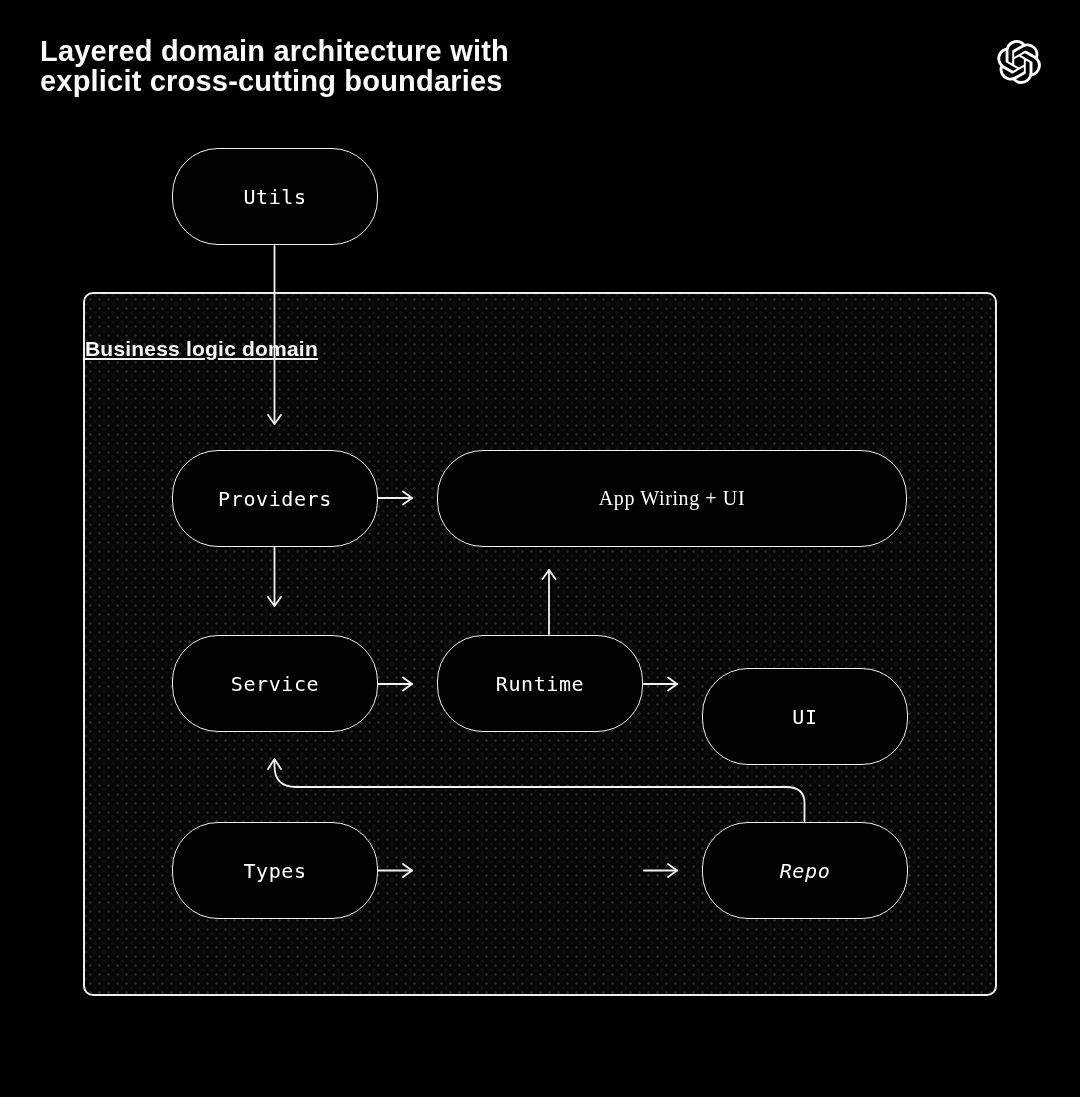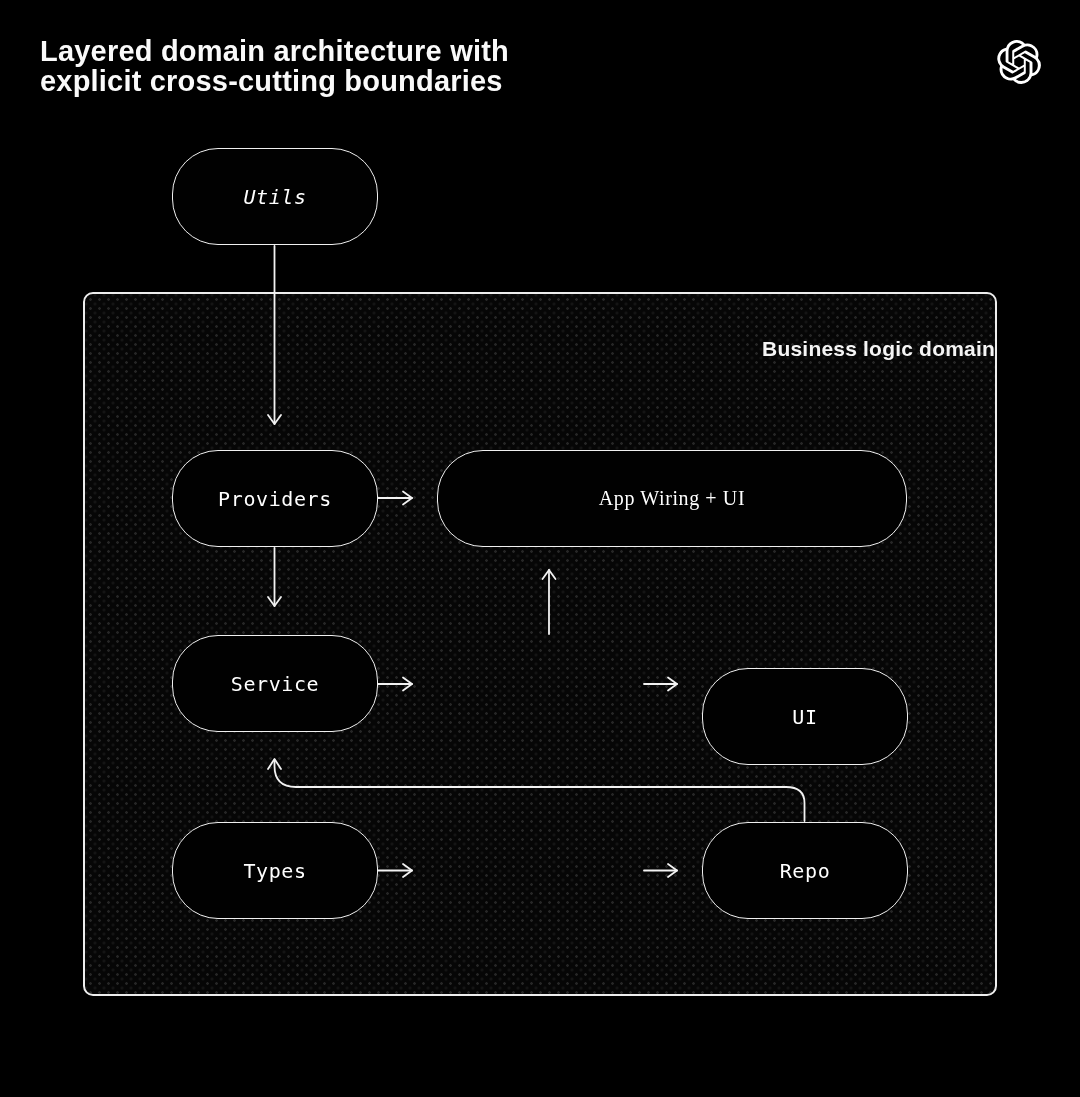--- a/index.html
+++ b/index.html
@@ -22,44 +22,45 @@
     border:2px solid #ededed;border-radius:10px;
     background-color:#060606;
     background-image:
       radial-gradient(rgba(255,255,255,0.13) 1px, transparent 1.6px),
       radial-gradient(rgba(255,255,255,0.07) 1px, transparent 1.6px);
     background-size:9px 9px, 9px 9px;
     background-position:1px 1px, 5.5px 5.5px;
   }
   .domain-label{
     position:absolute;left:0;top:43px;width:100%;
-    text-align:right;color:#f5f5f5;font-size:21px;font-weight:bold;
+    text-align:left;color:#f5f5f5;font-size:21px;font-weight:bold;
     letter-spacing:0.2px;
+    text-decoration:underline;
   }
   .node{
     position:absolute;box-sizing:border-box;
     height:97px;
     border:1.5px solid #f0f0f0;border-radius:46px;
     background:#010101;
     display:flex;align-items:center;justify-content:center;
     color:#ffffff;
     font-family:"DejaVu Sans Mono","Liberation Mono",monospace;
     font-size:20px;letter-spacing:0.6px;
   }
   .w-std{width:206px;}
   .w-wide{width:470px;font-family:Liberation Serif, serif;}
-  .n-utils   {left:172px;top:148px;font-style:italic;}
+  .n-utils   {left:172px;top:148px;}
   .n-providers{left:172px;top:450px;}
   .n-appwiring{left:437px;top:450px;}
   .n-service {left:172px;top:635px;}
   .n-runtime {left:437px;top:635px;}
   .n-ui      {left:702px;top:668px;}
   .n-types   {left:172px;top:822px;text-align:right;}
   .n-config  {left:437px;top:822px;}
-  .n-repo    {left:702px;top:822px;}
+  .n-repo    {left:702px;top:822px;font-style:italic;}
   .edges{position:absolute;left:0;top:0;pointer-events:none;}
   .edges path, .edges polyline, .edges line{
     stroke:#f2f2f2;stroke-width:1.8;fill:none;
     stroke-linecap:round;stroke-linejoin:round;
   }
 </style>
 </head>
 <body>
 
 <div class="canvas">
@@ -81,20 +82,23 @@
     <span>Utils</span>
   </div>
   <div class="node w-std n-providers">
     <span>Providers</span>
   </div>
   <div class="node w-wide n-appwiring">
     <span>App Wiring + UI</span>
   </div>
   <div class="node w-std n-service">
     <span>Service</span>
+  </div>
+  <div class="node w-std n-runtime">
+    <span>Runtime</span>
   </div>
   <div class="node w-std n-ui">
     <span>UI</span>
   </div>
   <div class="node w-std n-types">
     <span>Types</span>
   </div>
   <div class="node w-std n-repo">
     <span>Repo</span>
   </div>

